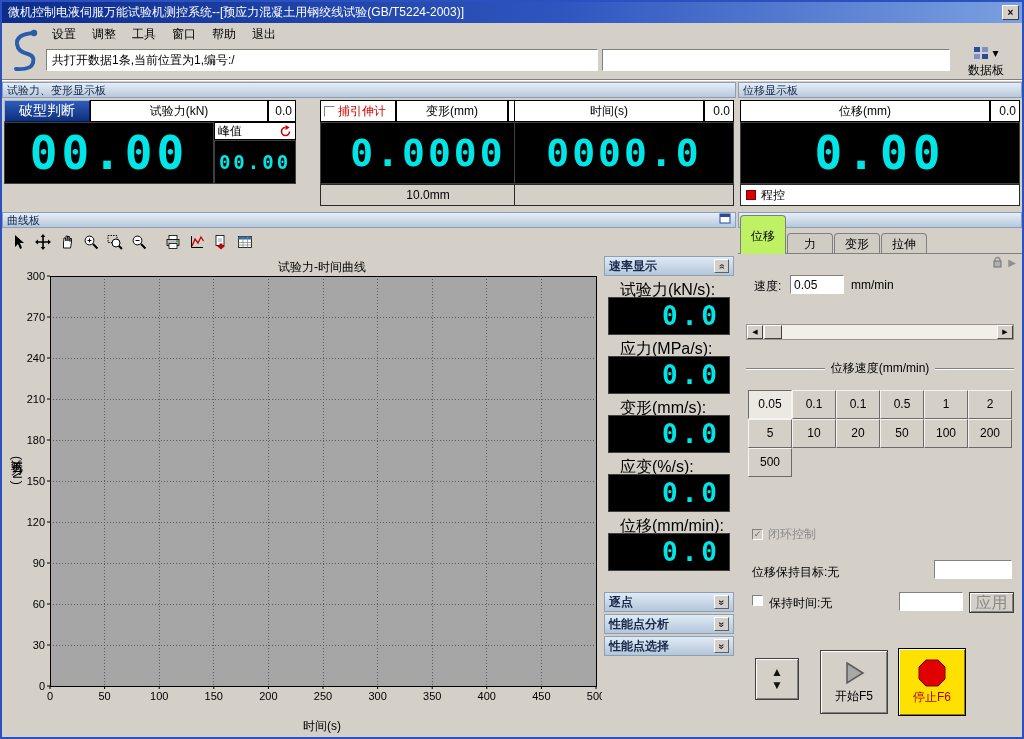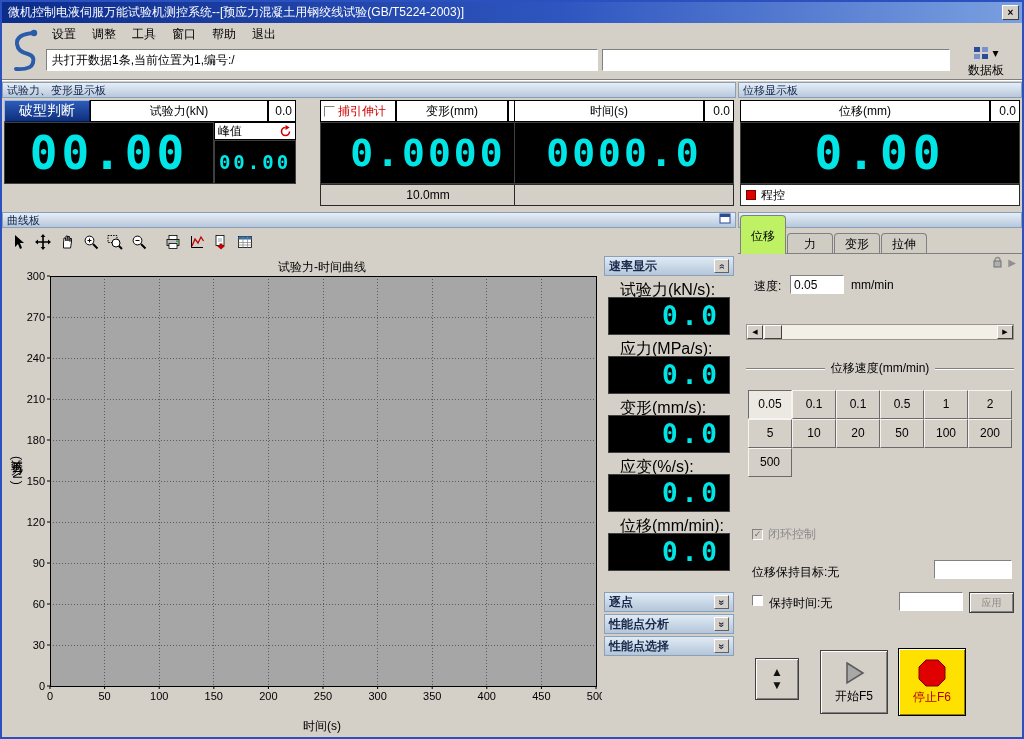--- a/index.html
+++ b/index.html
@@ -106,21 +106,21 @@
     grid-template-columns:repeat(6,44px); grid-auto-rows:29px; }
   .speed-btn { border:1px solid; border-color:#f6f4f0 #6a6a6a #6a6a6a #f6f4f0; background:#d4d0c8;
     text-align:center; line-height:27px; font-size:12px; }
   .speed-btn.active { border-color:#6a6a6a #f6f4f0 #f6f4f0 #6a6a6a; background:#ece9e2; }
 
   .cl-row { position:absolute; left:14px; top:314px; display:flex; align-items:center; gap:5px; color:#8a8a8a; }
   .lab { position:absolute; font-size:12px; }
 
   .btn3d { background:#d4d0c8; border:1px solid #404040; box-shadow:inset 1px 1px 0 #fff, inset -1px -1px 0 #808080; }
   .apply-btn { position:absolute; left:231px; top:380px; width:45px; height:21px; color:#8a8a8a;
-    text-align:center; line-height:19px; font-size:10px; }
+    text-align:center; line-height:19px; font-size:16px; }
   .jog-btn { position:absolute; left:17px; top:446px; width:44px; height:42px;
     display:flex; flex-direction:column; align-items:center; justify-content:center; line-height:13px; font-size:12px; color:#111; }
   .start-btn { position:absolute; left:82px; top:438px; width:68px; height:64px;
     display:flex; flex-direction:column; align-items:center; justify-content:center; gap:2px; font-size:12px; }
   .stop-btn { position:absolute; left:160px; top:436px; width:68px; height:68px; background:#ffe100;
     border:1px solid #000; box-shadow:inset 1px 1px 0 #fff, inset -1px -1px 0 #8a7a00;
     display:flex; flex-direction:column; align-items:center; justify-content:center; gap:1px; font-size:12px; }
   .stop-label { color:#b00000; font-weight:normal; }
 </style>
 </head>

